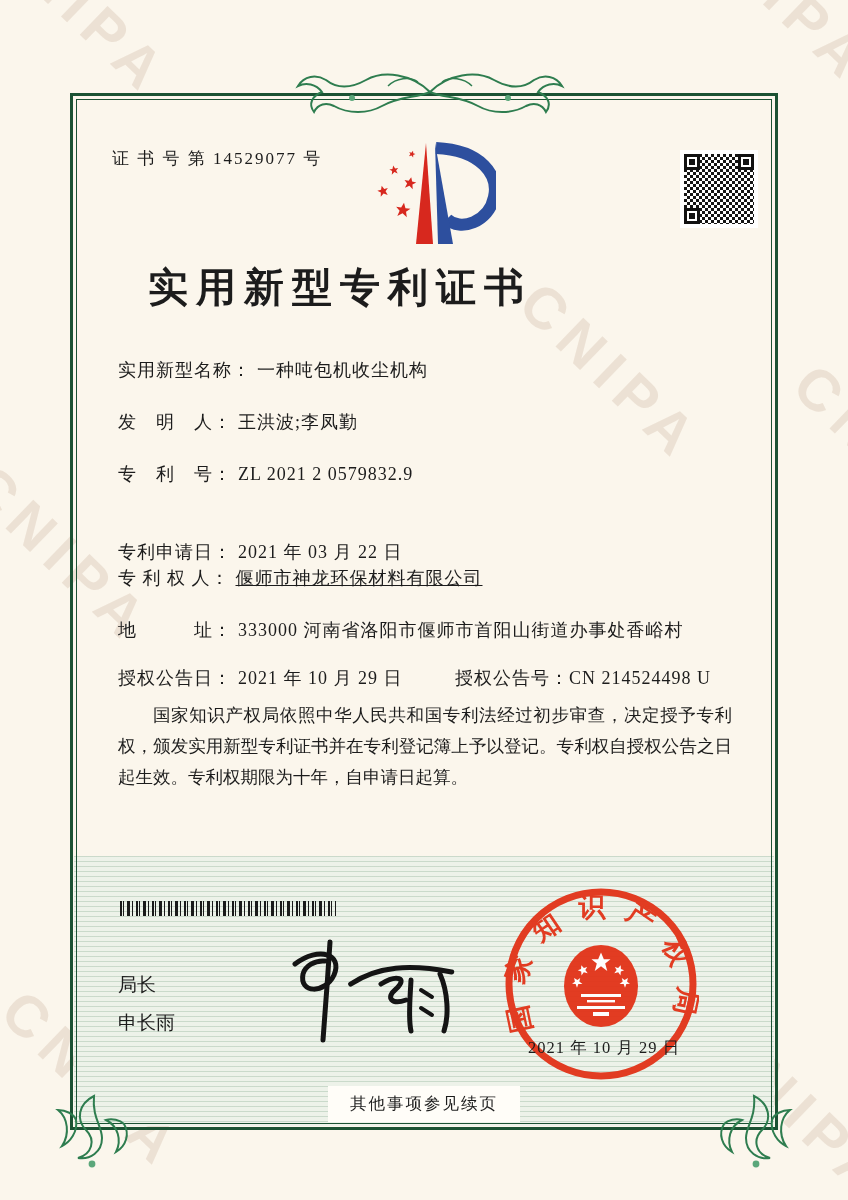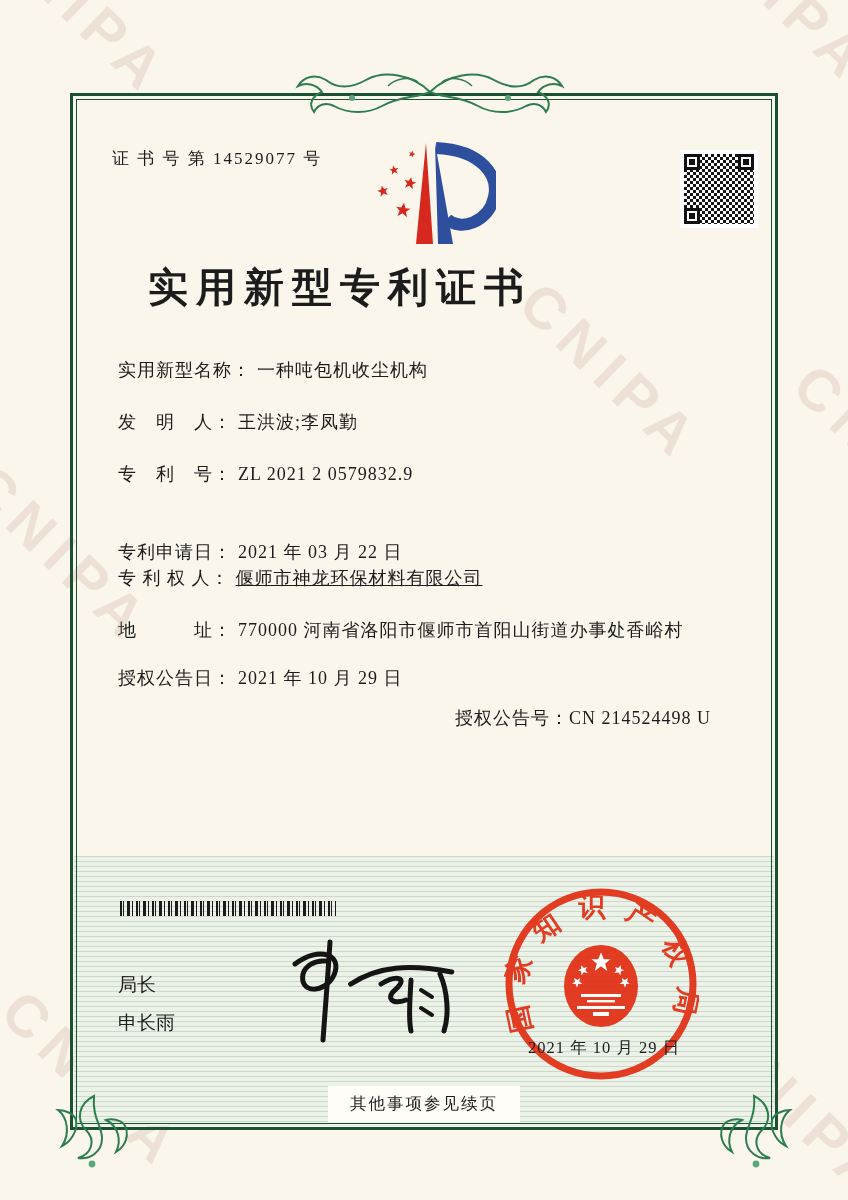--- a/index.html
+++ b/index.html
@@ -29,21 +29,21 @@
       background-size:6px 6px;}
   .finder{position:absolute;width:16px;height:16px;border:3px solid #111;background:#fff;box-sizing:border-box;}
   .finder::before{content:"";position:absolute;left:2px;top:2px;width:6px;height:6px;background:#111;}
   .f-tl{left:0;top:0;} .f-tr{right:0;top:0;} .f-bl{left:0;bottom:0;}
   .title{position:absolute;left:0;top:260px;width:680px;text-align:center;
          font-size:40px;font-weight:bold;letter-spacing:8px;z-index:3;}
   
   .field{position:absolute;left:118px;font-size:18px;letter-spacing:1px;z-index:3;white-space:nowrap;}
   .field .lbl{display:inline-block;min-width:108px;}
   .field .val{margin-left:6px;}
-  .grant2{position:absolute;left:455px;font-size:18px;letter-spacing:1px;z-index:3;white-space:nowrap;margin-top:40px;}
+  .grant2{position:absolute;left:455px;font-size:18px;letter-spacing:1px;z-index:3;white-space:nowrap;}
   
   .paras{position:absolute;left:118px;top:700px;width:614px;font-size:17.5px;
          line-height:31px;text-align:justify;z-index:3;}
   .paras p{margin:0;text-indent:2em;}
   
   .barcode{position:absolute;left:120px;top:901px;width:216px;height:15px;z-index:3;
      background:repeating-linear-gradient(90deg,
        #1b1b1b 0 2px, transparent 2px 3px, #1b1b1b 3px 4px, transparent 4px 7px,
        #1b1b1b 7px 10px, transparent 10px 12px, #1b1b1b 12px 13px, transparent 13px 16px);}
   
@@ -148,30 +148,31 @@
 <div class="field" style="top:462px;">
   <span class="lbl">专　利　号：</span><span class="val">ZL 2021 2 0579832.9</span>
 </div>
 <div class="field" style="top:540px;">
   <span class="lbl">专利申请日：</span><span class="val">2021 年 03 月 22 日</span>
 </div>
 <div class="field" style="top:566px;text-decoration:underline;">
   <span class="lbl">专 利 权 人：</span><span class="val">偃师市神龙环保材料有限公司</span>
 </div>
 <div class="field" style="top:618px;">
-  <span class="lbl">地　　　址：</span><span class="val">770000 河南省洛阳市偃师市首阳山街道办事处香峪村</span>
+  <span class="lbl">地　　　址：</span><span class="val">333000 河南省洛阳市偃师市首阳山街道办事处香峪村</span>
 </div>
 <div class="field" style="top:666px;text-align:center;">
   <span class="lbl">授权公告日：</span><span class="val">2021 年 10 月 29 日</span>
 </div>
 <div class="grant2" style="top:666px;">
   <span>授权公告号：</span><span>CN 214524498 U</span>
 </div>
 
 <div class="paras">
+  <p>国家知识产权局依照中华人民共和国专利法经过初步审查，决定授予专利权，颁发实用新型专利证书并在专利登记簿上予以登记。专利权自授权公告之日起生效。专利权期限为十年，自申请日起算。</p>
 </div>
 
 <div class="barcode"></div>
 
 <div class="sig-title">局长</div>
 <div class="sig-name">申长雨</div>
 <svg class="sig-svg" viewBox="0 0 225 118">
   <g fill="none" stroke="#141414" stroke-width="5" stroke-linecap="round">
     <path d="M95,14 C93,46 90,86 88,112"></path>
     <path d="M60,36 C84,18 108,26 99,47 C90,66 64,66 68,46 C70,38 80,32 90,33"></path>

